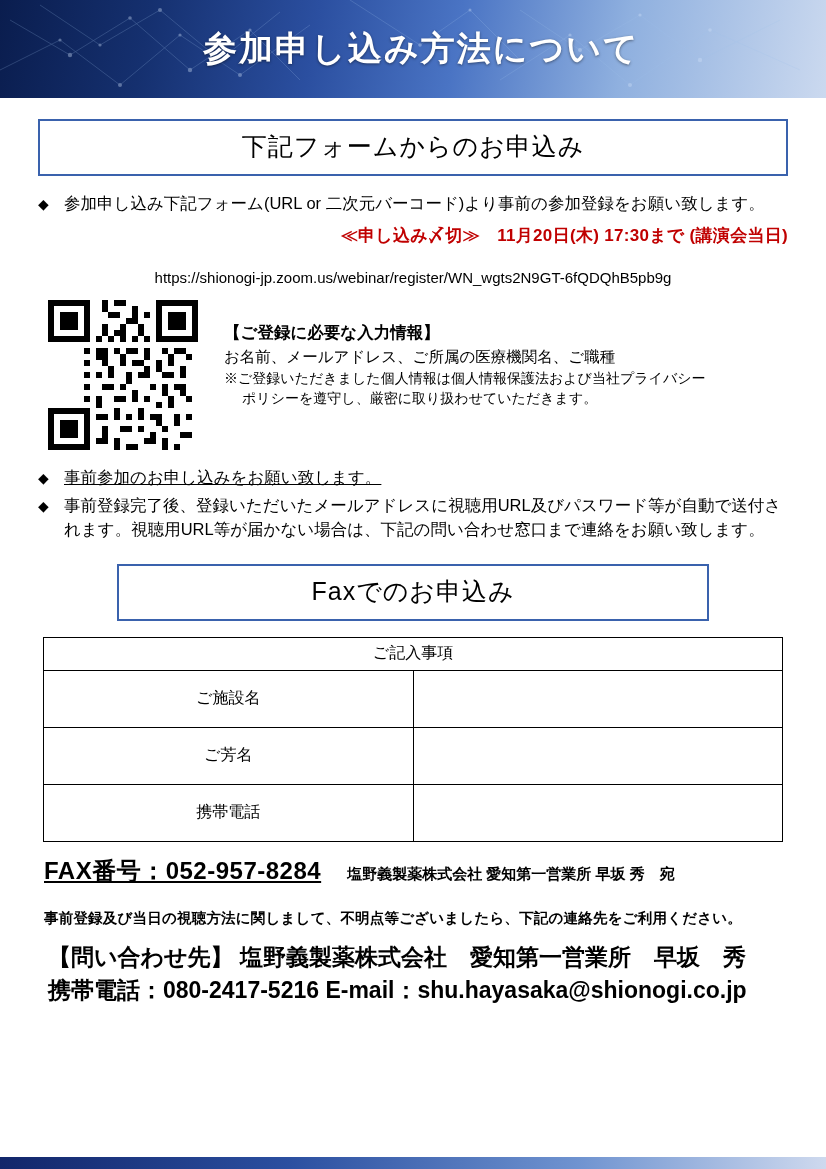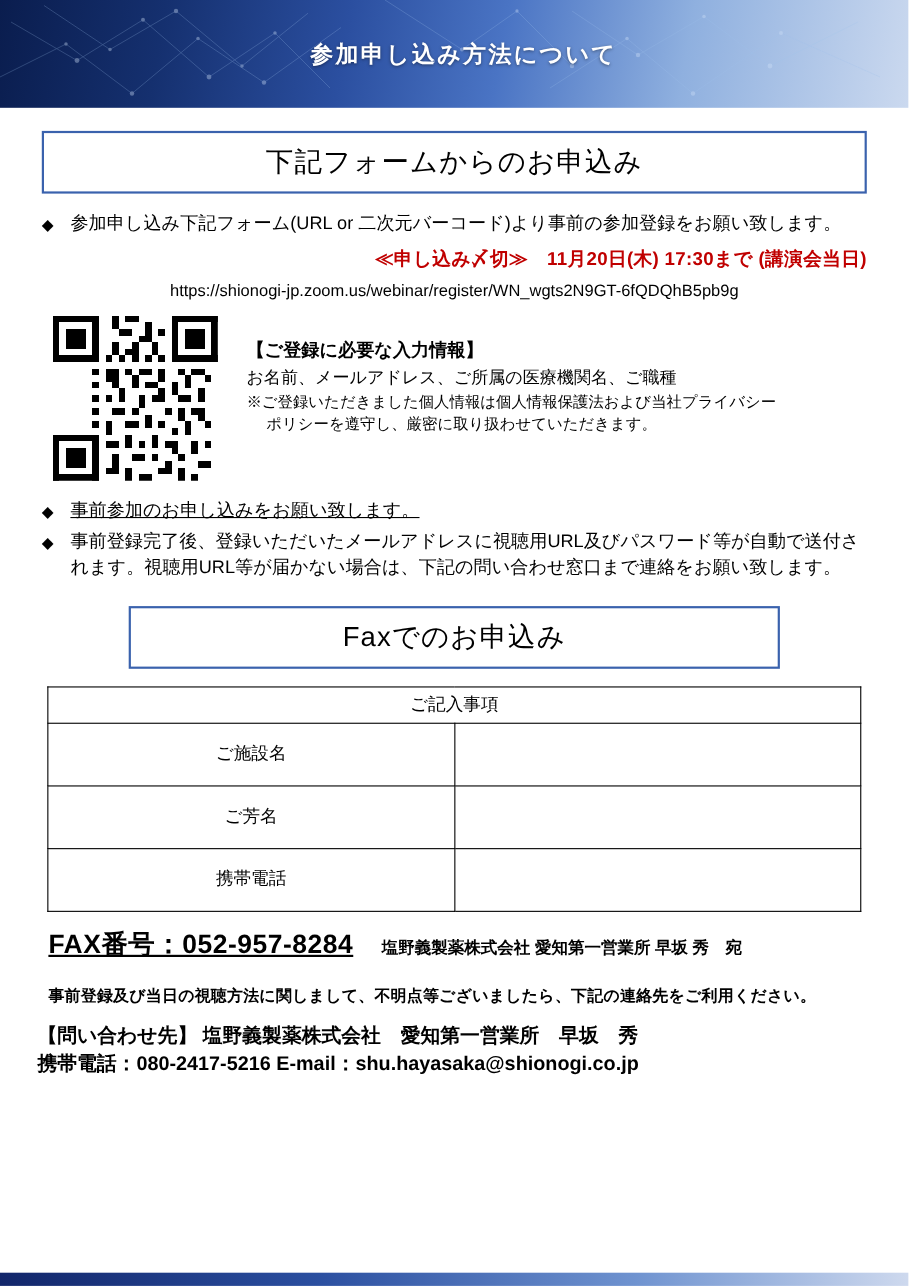--- a/index.html
+++ b/index.html
@@ -30,21 +30,21 @@
     opacity: 0.45;
   }
   .banner-title {
     position: absolute;
     left: 0;
     right: 0;
     top: 50%;
     transform: translateY(-50%);
     text-align: center;
     color: #ffffff;
-    font-size: 21px;
+    font-size: 34px;
     font-weight: bold;
     letter-spacing: 2px;
     text-shadow: 0 1px 3px rgba(0,0,0,.45);
     padding-left: 17px;
   }
 
   
   .section-box {
     margin: 0 auto;
     width: 750px;
@@ -83,21 +83,21 @@
     text-align: right;
     font-size: 17px;
     font-weight: bold;
     color: #c00000;
     margin-top: 8px;
     letter-spacing: .3px;
   }
   .url-line {
     text-align: center;
     font-size: 15px;
-    margin-top: 9px;
+    margin-top: 22px;
     letter-spacing: 0px;
   }
 
   
   .qr-area {
     display: flex;
     margin-top: 14px;
     padding-left: 10px;
   }
   .qr {
@@ -168,22 +168,22 @@
 
   .notice {
     margin-top: 22px;
     padding: 0 44px;
     font-size: 14.5px;
     font-weight: bold;
     letter-spacing: .2px;
   }
   .contact {
     margin-top: 13px;
-    padding: 0 34px;
-    font-size: 18px;
+    padding: 0 48px;
+    font-size: 23px;
     font-weight: bold;
     line-height: 1.45;
   }
 
   .footer-bar {
     position: absolute;
     left: 0;
     bottom: 0;
     width: 826px;
     height: 12px;

